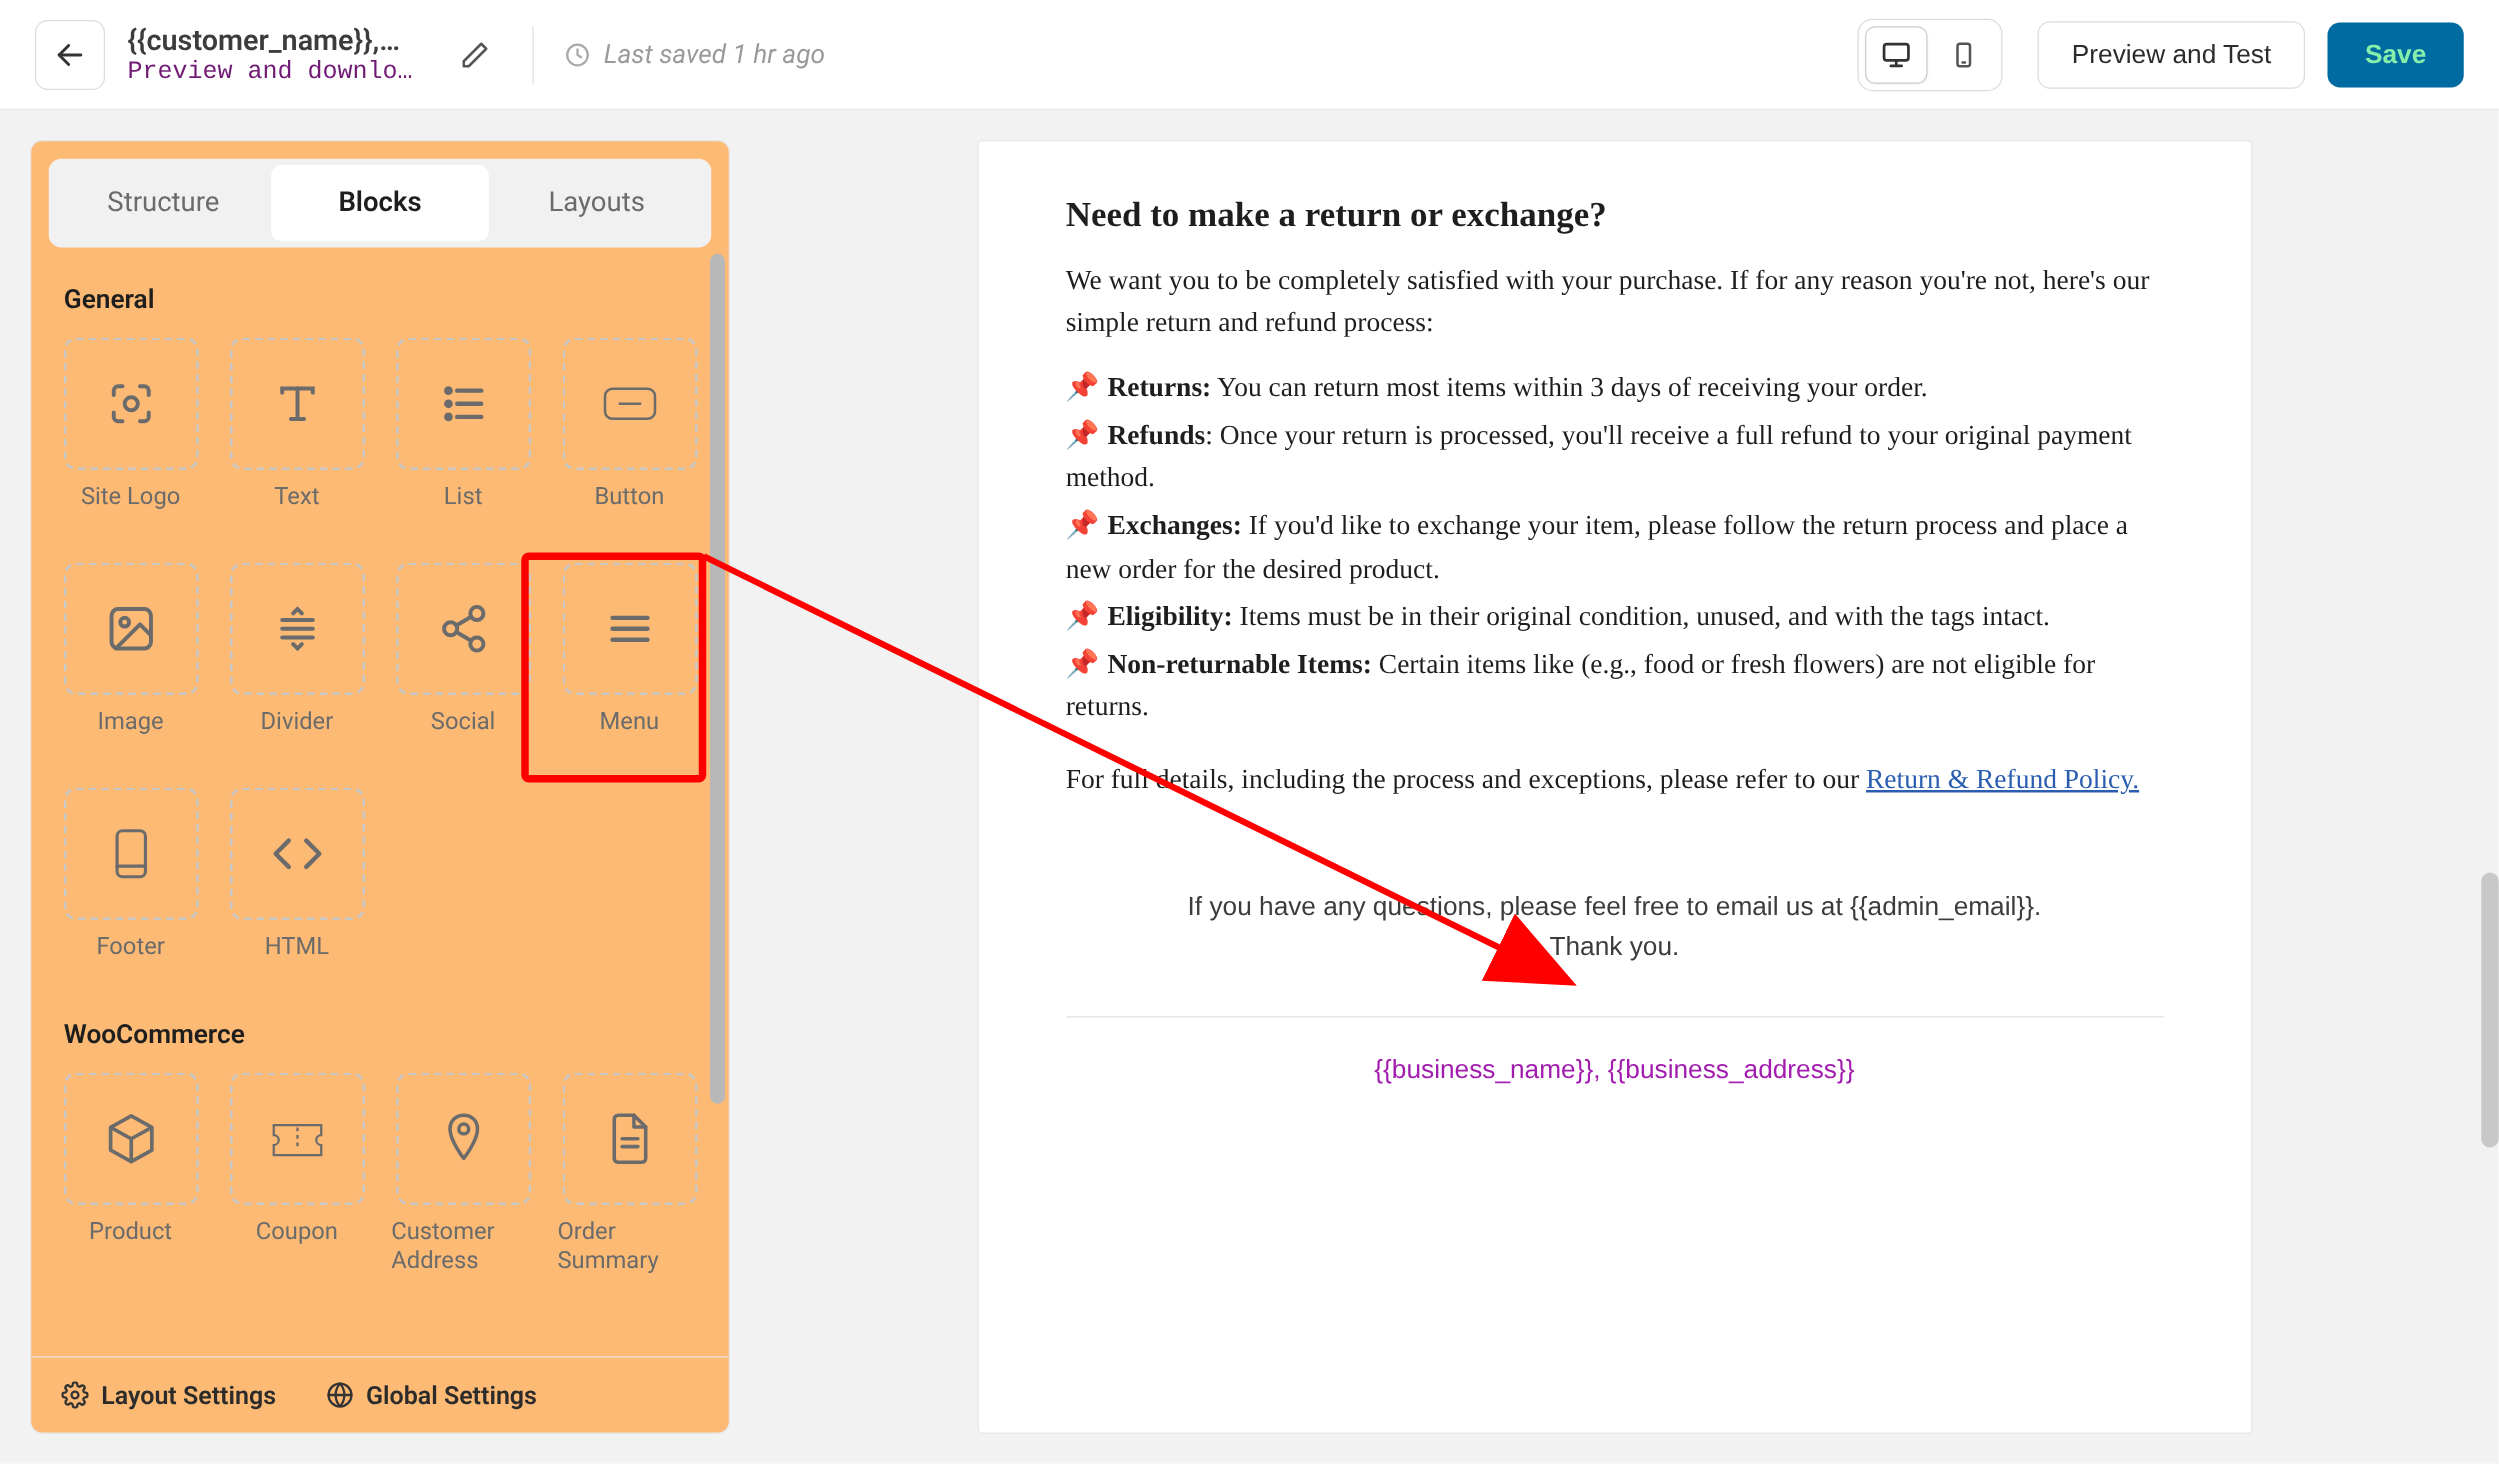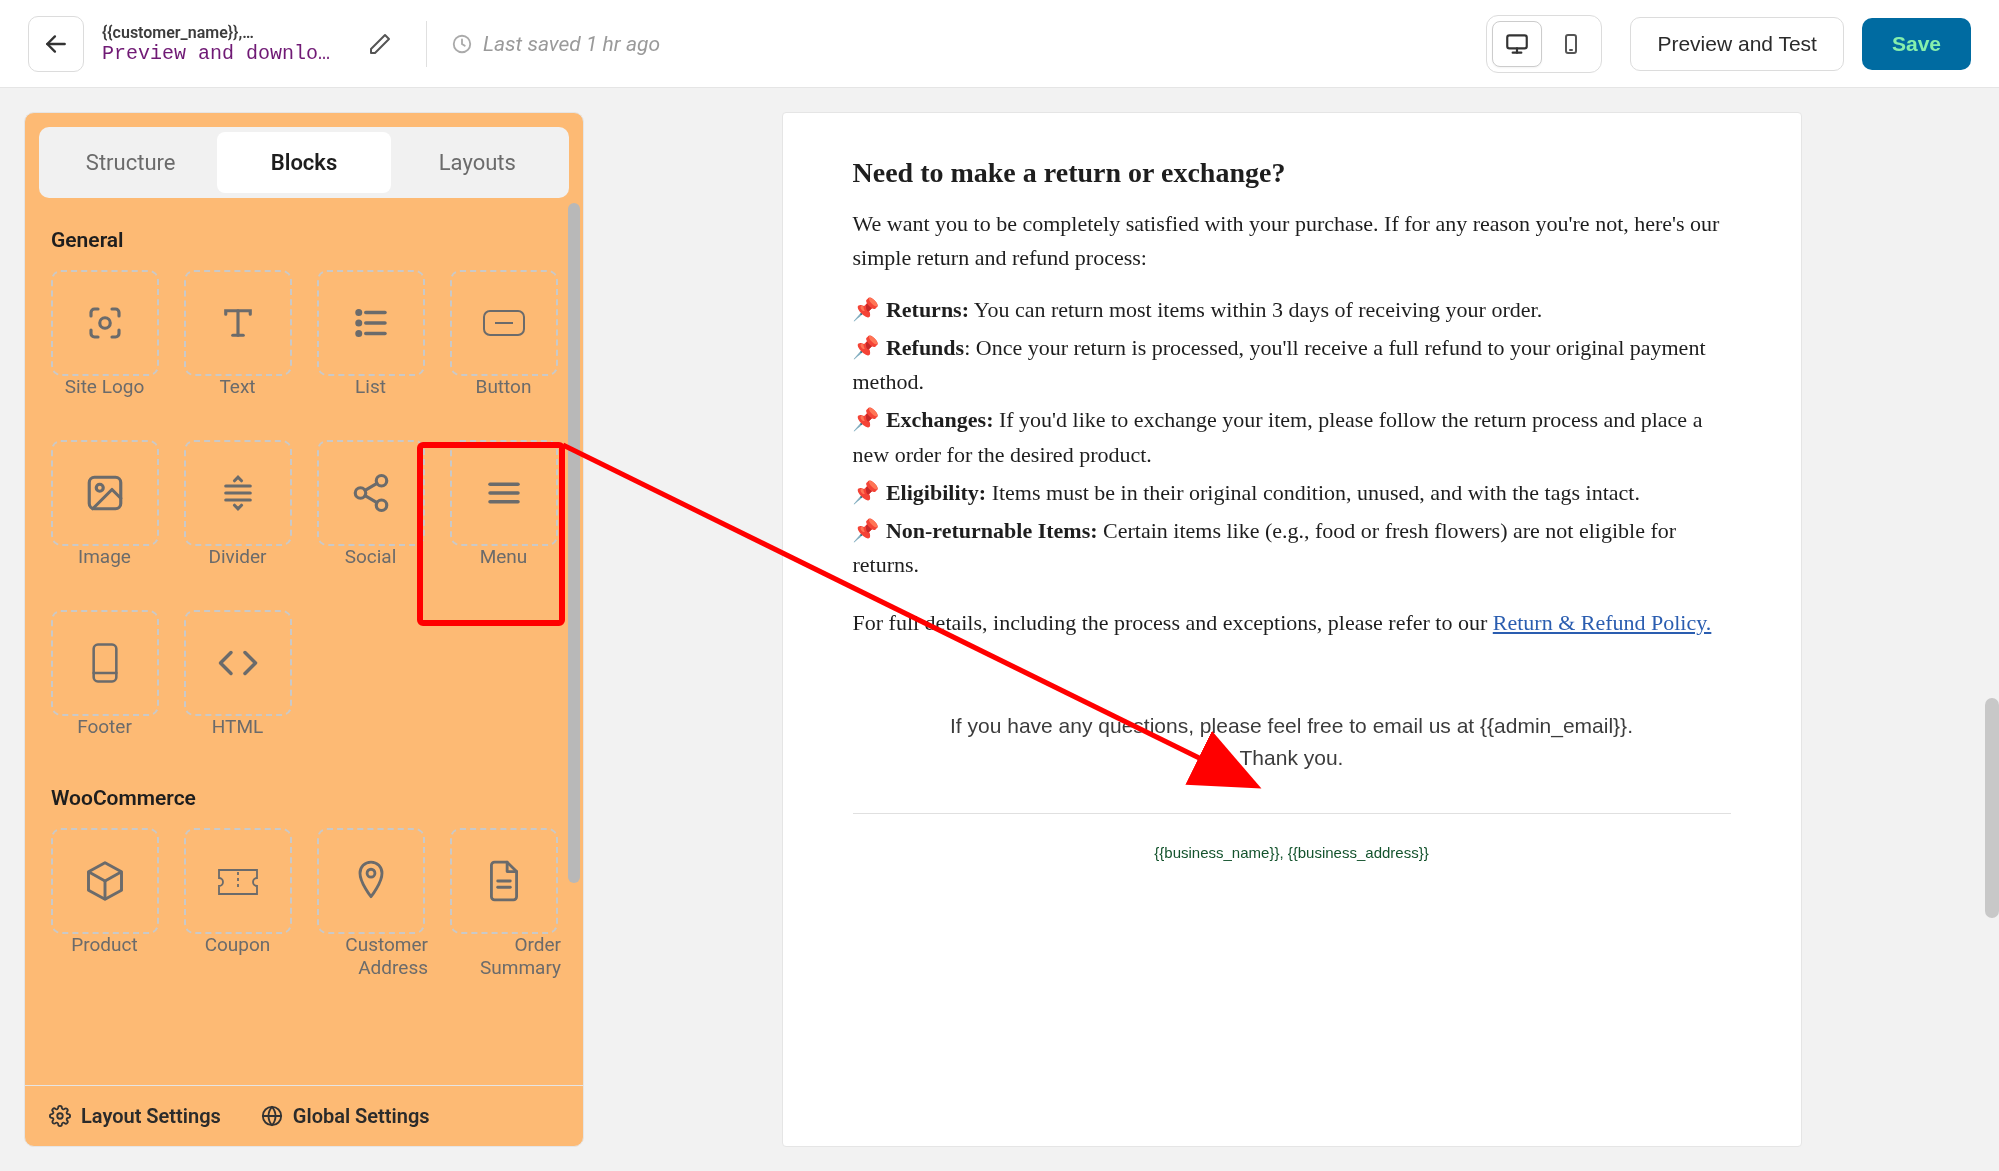--- a/index.html
+++ b/index.html
@@ -2,21 +2,21 @@
 <html><head>
 <meta charset="utf-8">
 <style>
 * { box-sizing: border-box; margin: 0; padding: 0; }
 body { font-family: -apple-system, BlinkMacSystemFont, "Segoe UI", Roboto, Helvetica, Arial, sans-serif; background: #fff; color: #1e1e1e; height: 1171px; width: 1999px; overflow: hidden; }
 
 
 .topbar { display: flex; align-items: center; height: 88px; padding: 0 28px; border-bottom: 1px solid #e5e5e5; }
 .back-btn { width: 56px; height: 56px; border: 1px solid #dcdcdc; border-radius: 10px; background: #fff; display: flex; align-items: center; justify-content: center; cursor: pointer; }
 .title-area { display: flex; flex-direction: column; margin-left: 18px; max-width: 230px; overflow: hidden; }
-.title-main { font-size: 16px; font-weight: 600; color: #3c3c3c; white-space: nowrap; overflow: hidden; text-overflow: ellipsis; }
+.title-main { font-size: 23px; font-weight: 600; color: #3c3c3c; white-space: nowrap; overflow: hidden; text-overflow: ellipsis; }
 .title-sub { font-size: 20px; color: #701a75; white-space: nowrap; overflow: hidden; text-overflow: ellipsis; font-family: Liberation Mono, monospace; }
 .pencil { margin-left: 26px; width: 44px; height: 44px; display: flex; align-items: center; justify-content: center; cursor: pointer; color: #555; }
 .divider-v { width: 1px; height: 46px; background: #e0e0e0; margin: 0 24px; }
 .last-saved { display: flex; align-items: center; color: #9a9a9a; font-style: italic; font-size: 21px; gap: 10px; }
 .spacer { flex: 1; }
 .device-toggle { display: flex; border: 1px solid #dcdcdc; border-radius: 12px; padding: 5px; gap: 4px; margin-right: 28px; }
 .device-btn { width: 50px; height: 46px; display: flex; align-items: center; justify-content: center; border-radius: 8px; cursor: pointer; color: #555; }
 .device-btn.active { border: 1px solid #ccc; background: #fff; box-shadow: 0 1px 2px rgba(0,0,0,.05); }
 .btn-outline { border: 1px solid #dcdcdc; background: #fff; border-radius: 10px; padding: 14px 26px; font-size: 21px; font-weight: 500; color: #2b2b2b; cursor: pointer; margin-right: 18px; }
 .btn-primary { background: #006ba1; color: #86efac; border: none; border-radius: 10px; padding: 14px 30px; font-size: 21px; font-weight: 600; cursor: pointer; }
@@ -25,39 +25,39 @@
 .main { display: flex; height: calc(1171px - 88px); background: #f2f2f2; padding: 24px; gap: 24px; }
 .sidebar { width: 560px; background: #fdba74; border-radius: 10px; border: 1px solid #e5e5e5; display: flex; flex-direction: column; overflow: hidden; position: relative; }
 .tabs { display: flex; background: #f1f1f1; border-radius: 10px; padding: 5px; margin: 14px; }
 .tab { flex: 1; text-align: center; padding: 18px 8px; font-size: 22px; color: #6b6b6b; cursor: pointer; border-radius: 8px; }
 .tab.active { background: #fff; color: #1e1e1e; font-weight: 600; }
 .side-scroll { flex: 1; overflow-y: auto; padding: 0 22px 20px 22px; position: relative; }
 .section-label { font-size: 21px; font-weight: 600; margin: 16px 0 18px 4px; }
 .blocks-grid { display: grid; grid-template-columns: repeat(4, 1fr); gap: 18px 18px; }
 .block-item { display: flex; flex-direction: column; align-items: center; cursor: grab; }
 .block-box { width: 108px; height: 106px; border: 2px dashed #c9c9c9; border-radius: 10px; display: flex; align-items: center; justify-content: center; color: #6b6b6b; }
-.block-label { font-size: 19px; color: #6b6b6b; text-align: right; line-height: 1.2; min-height: 46px; }
+.block-label { margin-top: 10px; font-size: 19px; color: #6b6b6b; text-align: left; line-height: 1.2; min-height: 46px; }
 .highlight-rect { position: absolute; border: 6px solid #ff0000; border-radius: 6px; pointer-events: none; }
 .side-scrollbar { position: absolute; right: 0; top: 90px; width: 18px; bottom: 72px; background: transparent; }
 .side-scrollbar .thumb { position: absolute; right: 3px; top: 0; width: 12px; height: 680px; background: #b8b8b8; border-radius: 6px; }
 .sidebar-footer { border-top: 1px solid #e5e5e5; display: flex; padding: 18px 24px; gap: 40px; }
 .settings-link { display: flex; align-items: center; gap: 10px; font-size: 20px; font-weight: 600; color: #2b2b2b; cursor: pointer; }
 
 
 .canvas-wrap { flex: 1; display: flex; justify-content: center; position: relative; }
 .canvas { width: 1020px; background: #fff; border: 1px solid #e5e5e5; border-radius: 4px; padding: 44px 70px 40px 70px; font-family: Georgia, 'Times New Roman', serif; color: #1e1e1e; }
 .canvas h2 { font-size: 28px; font-weight: 700; margin-bottom: 18px; }
 .canvas p { font-size: 22px; line-height: 1.55; margin-bottom: 18px; }
 .policy-list { margin-bottom: 24px; }
 .policy-item { font-size: 22px; line-height: 1.55; margin-bottom: 4px; }
 .pin { color: #c0392b; margin-right: 6px; }
 .canvas a { color: #2a5db0; text-decoration: underline; }
 .footer-text { text-align: center; font-family: -apple-system, Helvetica, Arial, sans-serif; font-size: 21px; color: #3c3c3c; margin-top: 70px; line-height: 1.5; }
 .canvas-divider { border: none; border-top: 1px solid #e0e0e0; margin: 40px 0 30px 0; }
-.biz-line { text-align: center; font-family: -apple-system, Helvetica, Arial, sans-serif; font-size: 15px; color: #14532d; }
+.biz-line { text-align: center; font-family: -apple-system, Helvetica, Arial, sans-serif; font-size: 21px; color: #a21caf; }
 
 
 .annotation-arrow { position: absolute; pointer-events: none; top: 0; left: 0; }
 
 
 .right-scrollbar { position: absolute; right: -2px; top: 88px; width: 20px; bottom: 0; }
 .right-scrollbar .thumb { position: absolute; top: 610px; right: 2px; width: 14px; height: 220px; background: #c8c8c8; border-radius: 7px; }
 
 svg { display: block; }
 </style>

